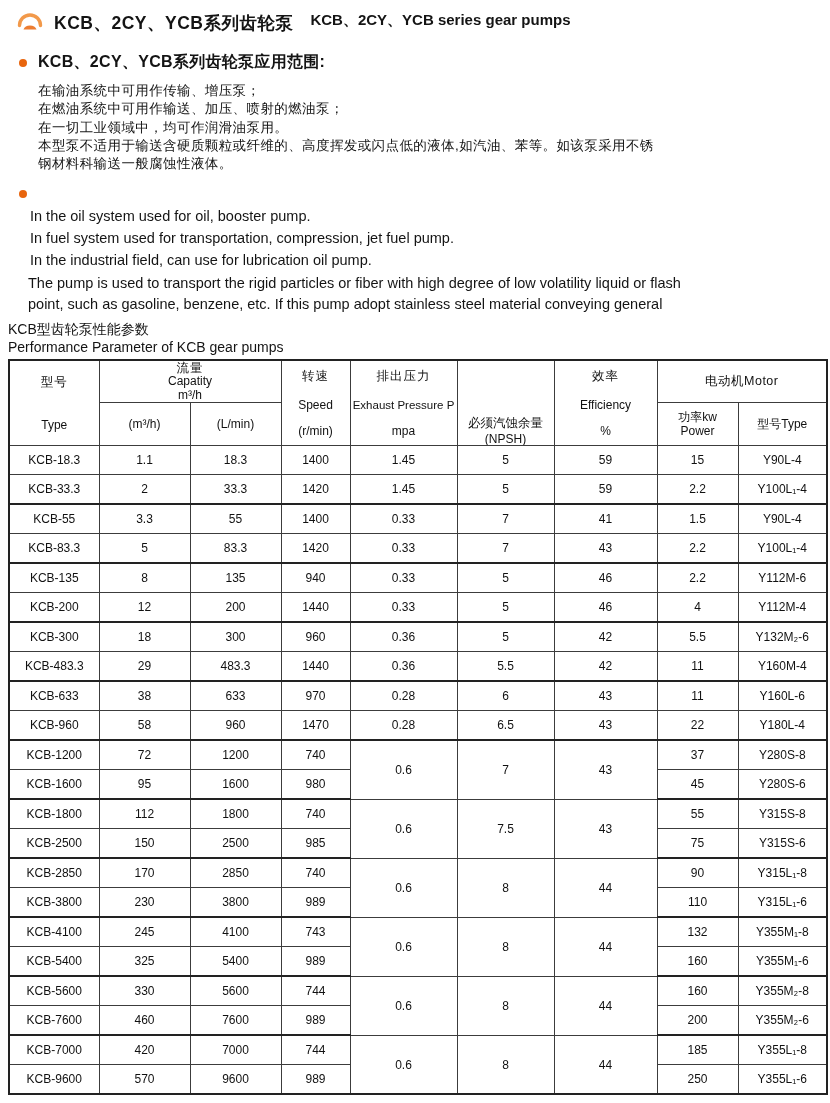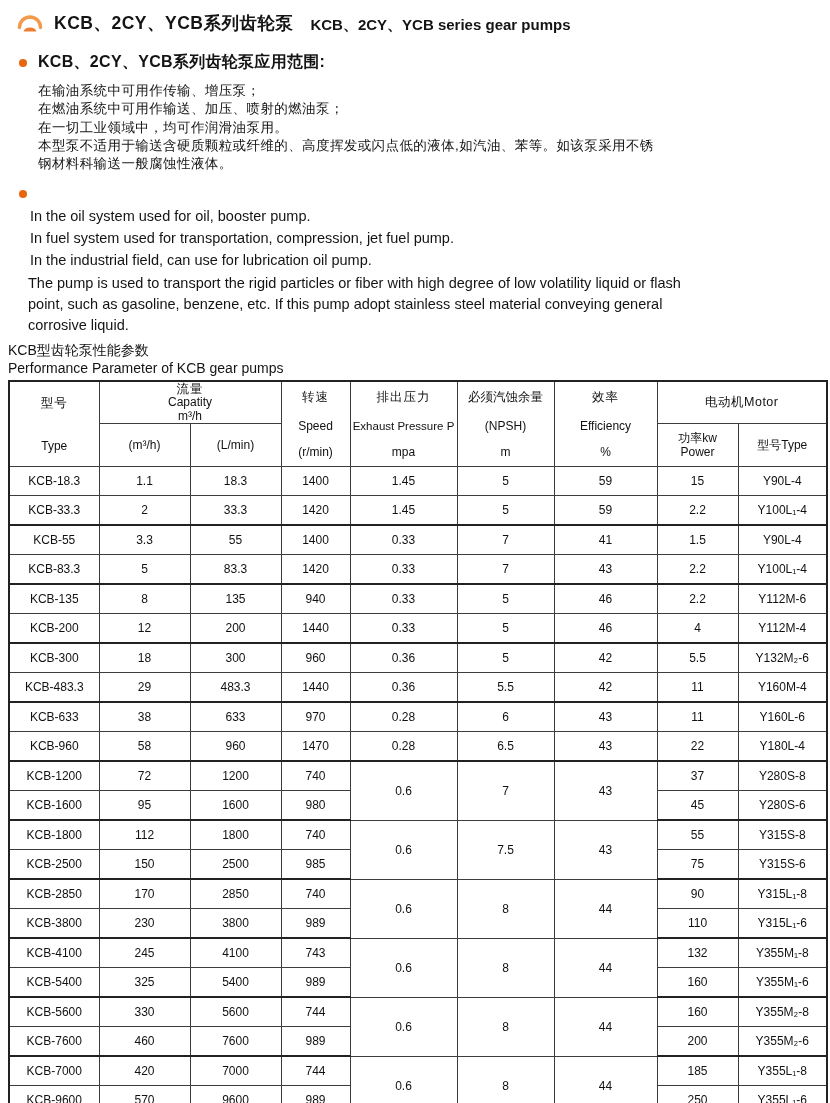--- a/index.html
+++ b/index.html
@@ -2,21 +2,21 @@
 <html><head>
 <meta charset="utf-8">
 <style>
   html,body { margin:0; padding:0; background:#ffffff; }
   .page {
     position:relative; width:830px; height:1103px; overflow:hidden;
     background:#ffffff; color:#141414;
     font-family:"Liberation Sans","DejaVu Sans",sans-serif;
   }
   
-  .doc-header { display:flex; align-items:flex-end; gap:9px; padding:11px 4px 0 15px; }
+  .doc-header { display:flex; align-items:flex-start; gap:9px; padding:11px 4px 0 15px; }
   .doc-header svg { flex:0 0 auto; margin-top:2px; }
   .title-zh { font-size:17.5px; font-weight:bold; letter-spacing:0.5px; }
   .title-en { font-size:15px;  font-weight:bold; margin-left:8px; }
   
   .sec-heading { display:flex; align-items:center; gap:11px; margin:17px 0 0 19px; }
   .bullet { width:8px; height:8px; border-radius:50%; background:#e8650d; flex:0 0 auto; }
   .sec-heading .txt { font-size:16px; font-weight:bold; letter-spacing:0.3px; }
   
   .zh-body { margin:9px 0 0 38px; }
   .zh-body div { font-size:13.5px; line-height:18.3px; letter-spacing:0.4px; }
@@ -85,21 +85,20 @@
       <span class="bullet"></span>
     </div>
     <div class="en-body">
         <div>In the oil system used for oil, booster pump.</div>
         <div>In fuel system used for transportation, compression, jet fuel pump.</div>
         <div>In the industrial field, can use for lubrication oil pump.</div>
       </div>
     <div class="en-para">
         <div>The pump is used to transport the rigid particles or fiber with high degree of low volatility liquid or flash</div>
         <div>point, such as gasoline, benzene, etc. If this pump adopt stainless steel material conveying general</div>
-        <div>corrosive liquid.</div>
       </div>
   </div>
 
   <div class="captions">
     <div class="caption-line">KCB型齿轮泵性能参数</div>
     <div class="caption-line">Performance Parameter of KCB gear pumps</div>
   </div>
 
   <table class="perf">
     <colgroup>
@@ -137,21 +136,21 @@
         </th>
         <th rowspan="2">
           <div class="stack">
             <span class="hz">排出压力</span>
             <span class="hsmall">Exhaust Pressure P</span>
             <span class="he">mpa</span>
           </div>
         </th>
         <th rowspan="2">
           <div class="stack">
-            <span class="hz" style="letter-spacing:0;">必须汽蚀余量</span>
+            <span class="hz" style="letter-spacing:0;margin-top:47px;">必须汽蚀余量</span>
             <span class="he">(NPSH)</span>
             <span class="he">m</span>
           </div>
         </th>
         <th rowspan="2">
           <div class="stack">
             <span class="hz">效率</span>
             <span class="he">Efficiency</span>
             <span class="he">%</span>
           </div>

